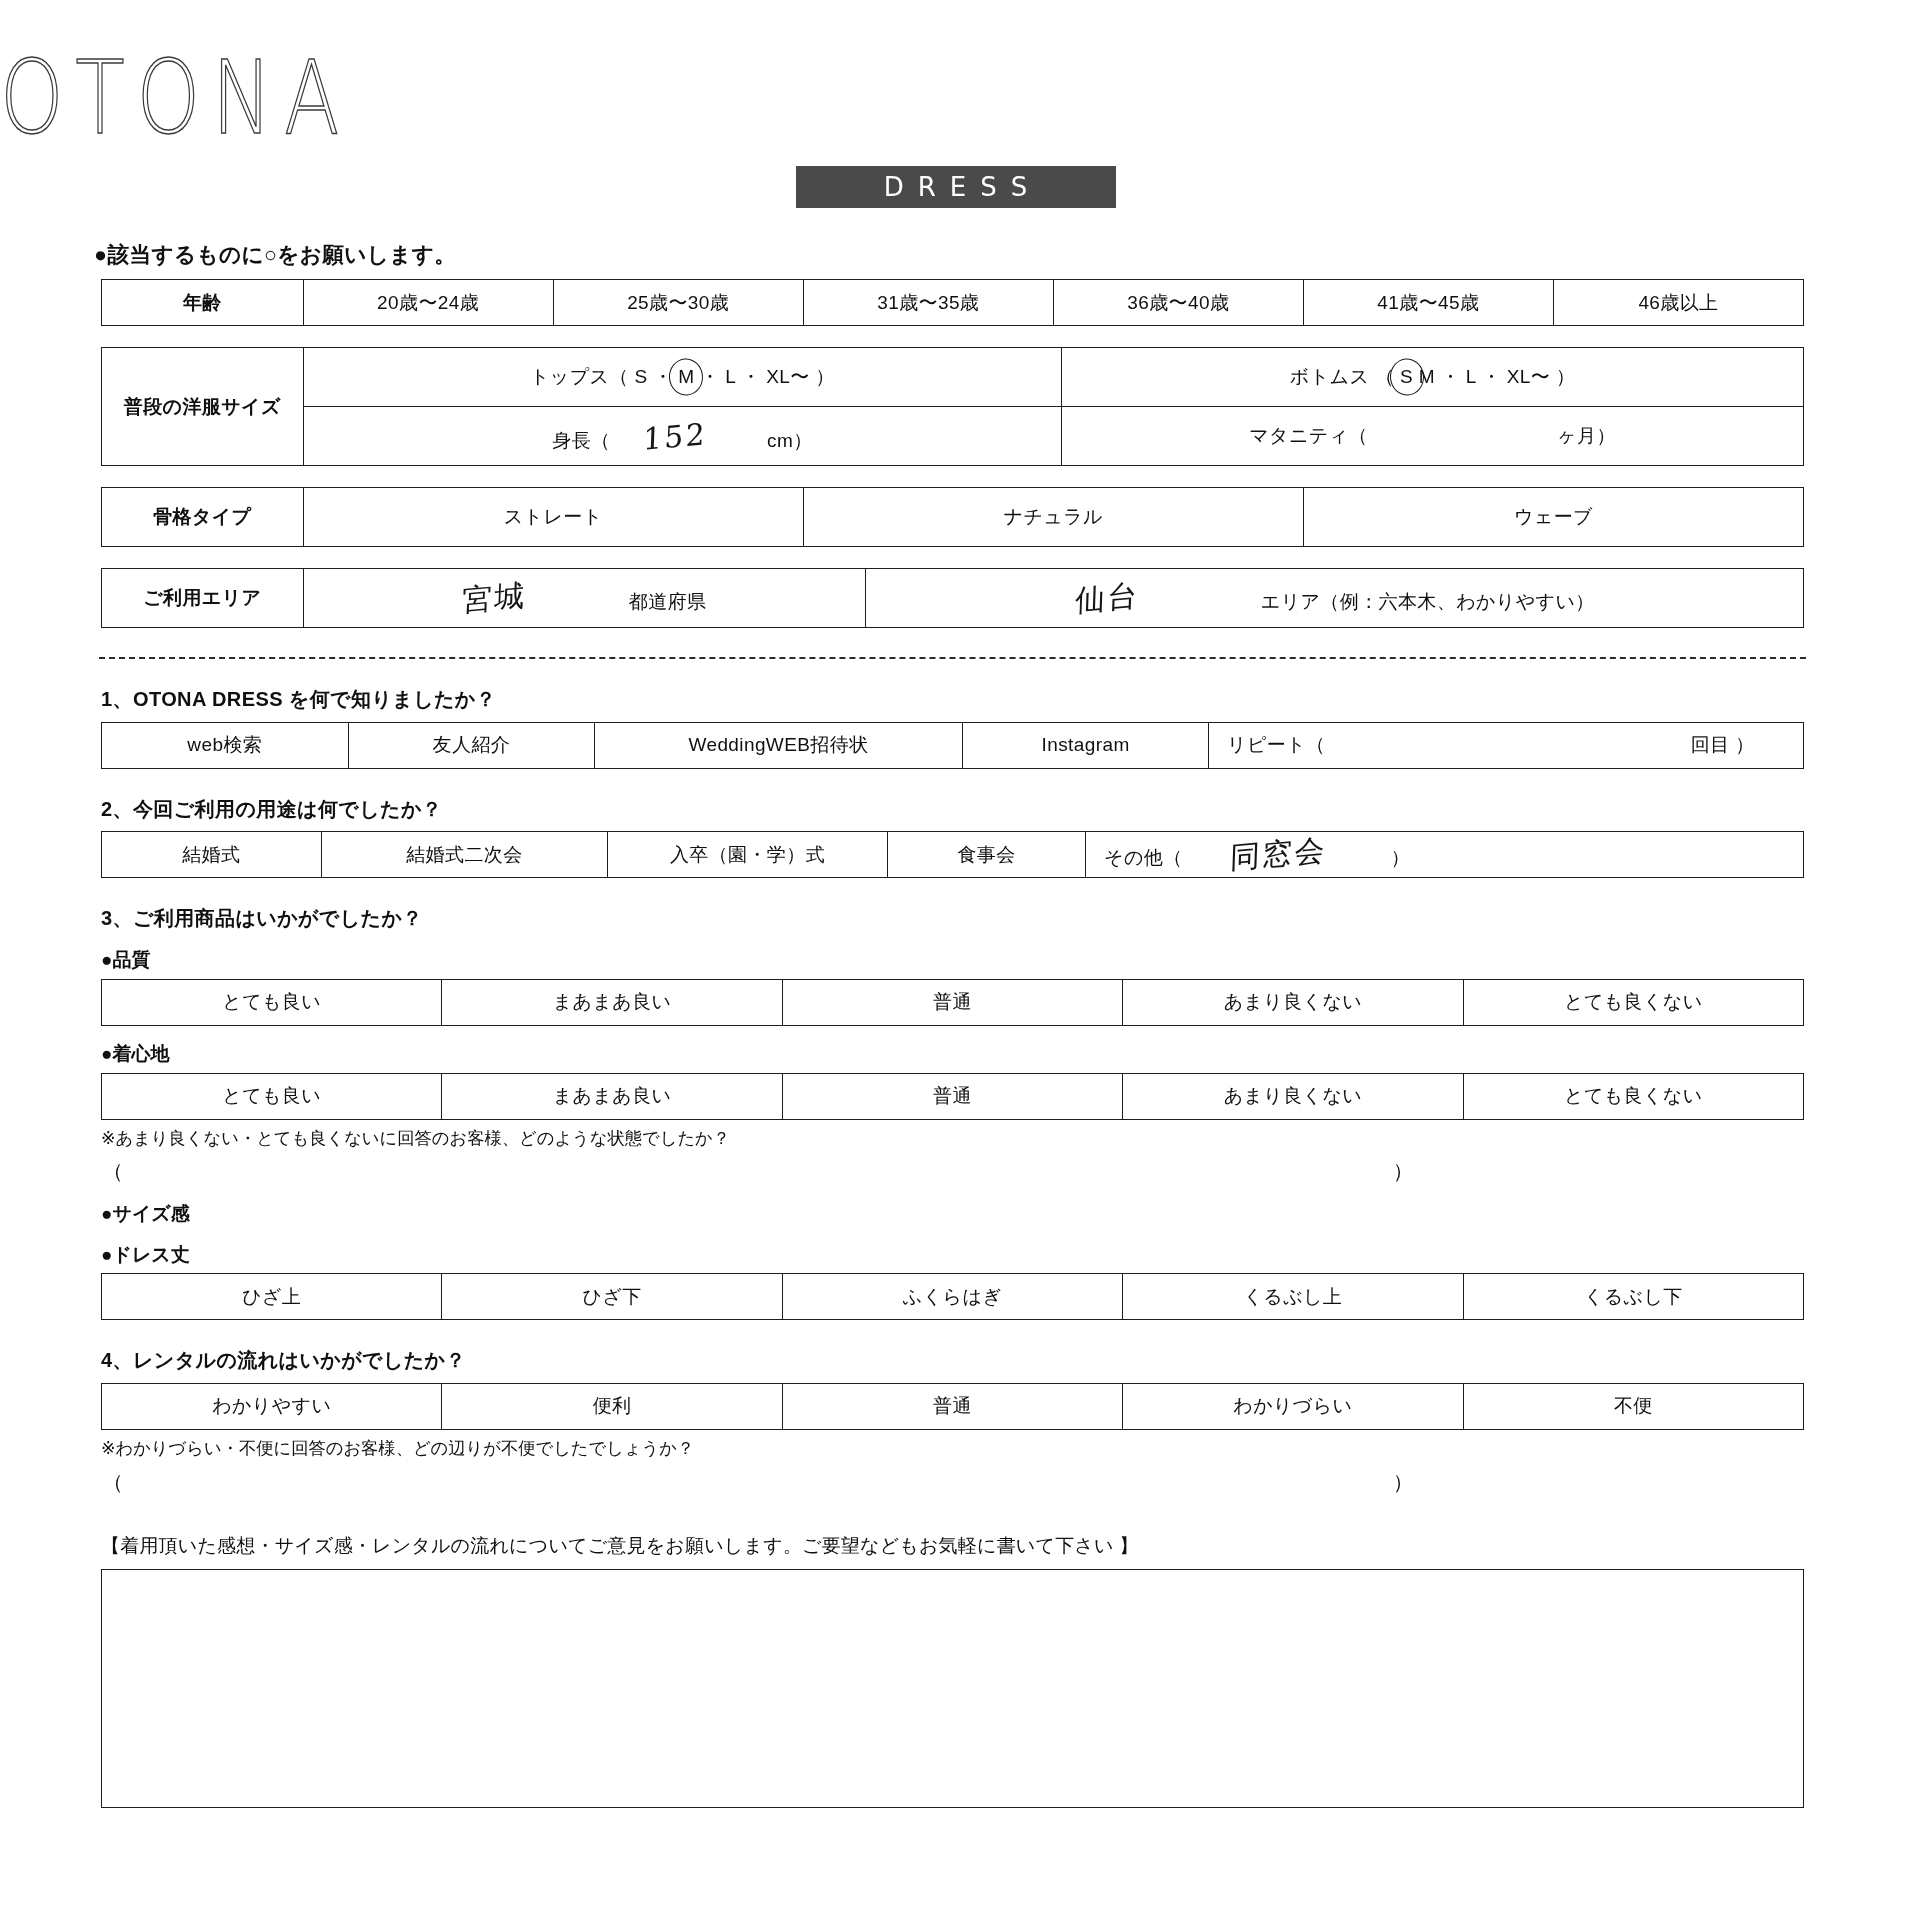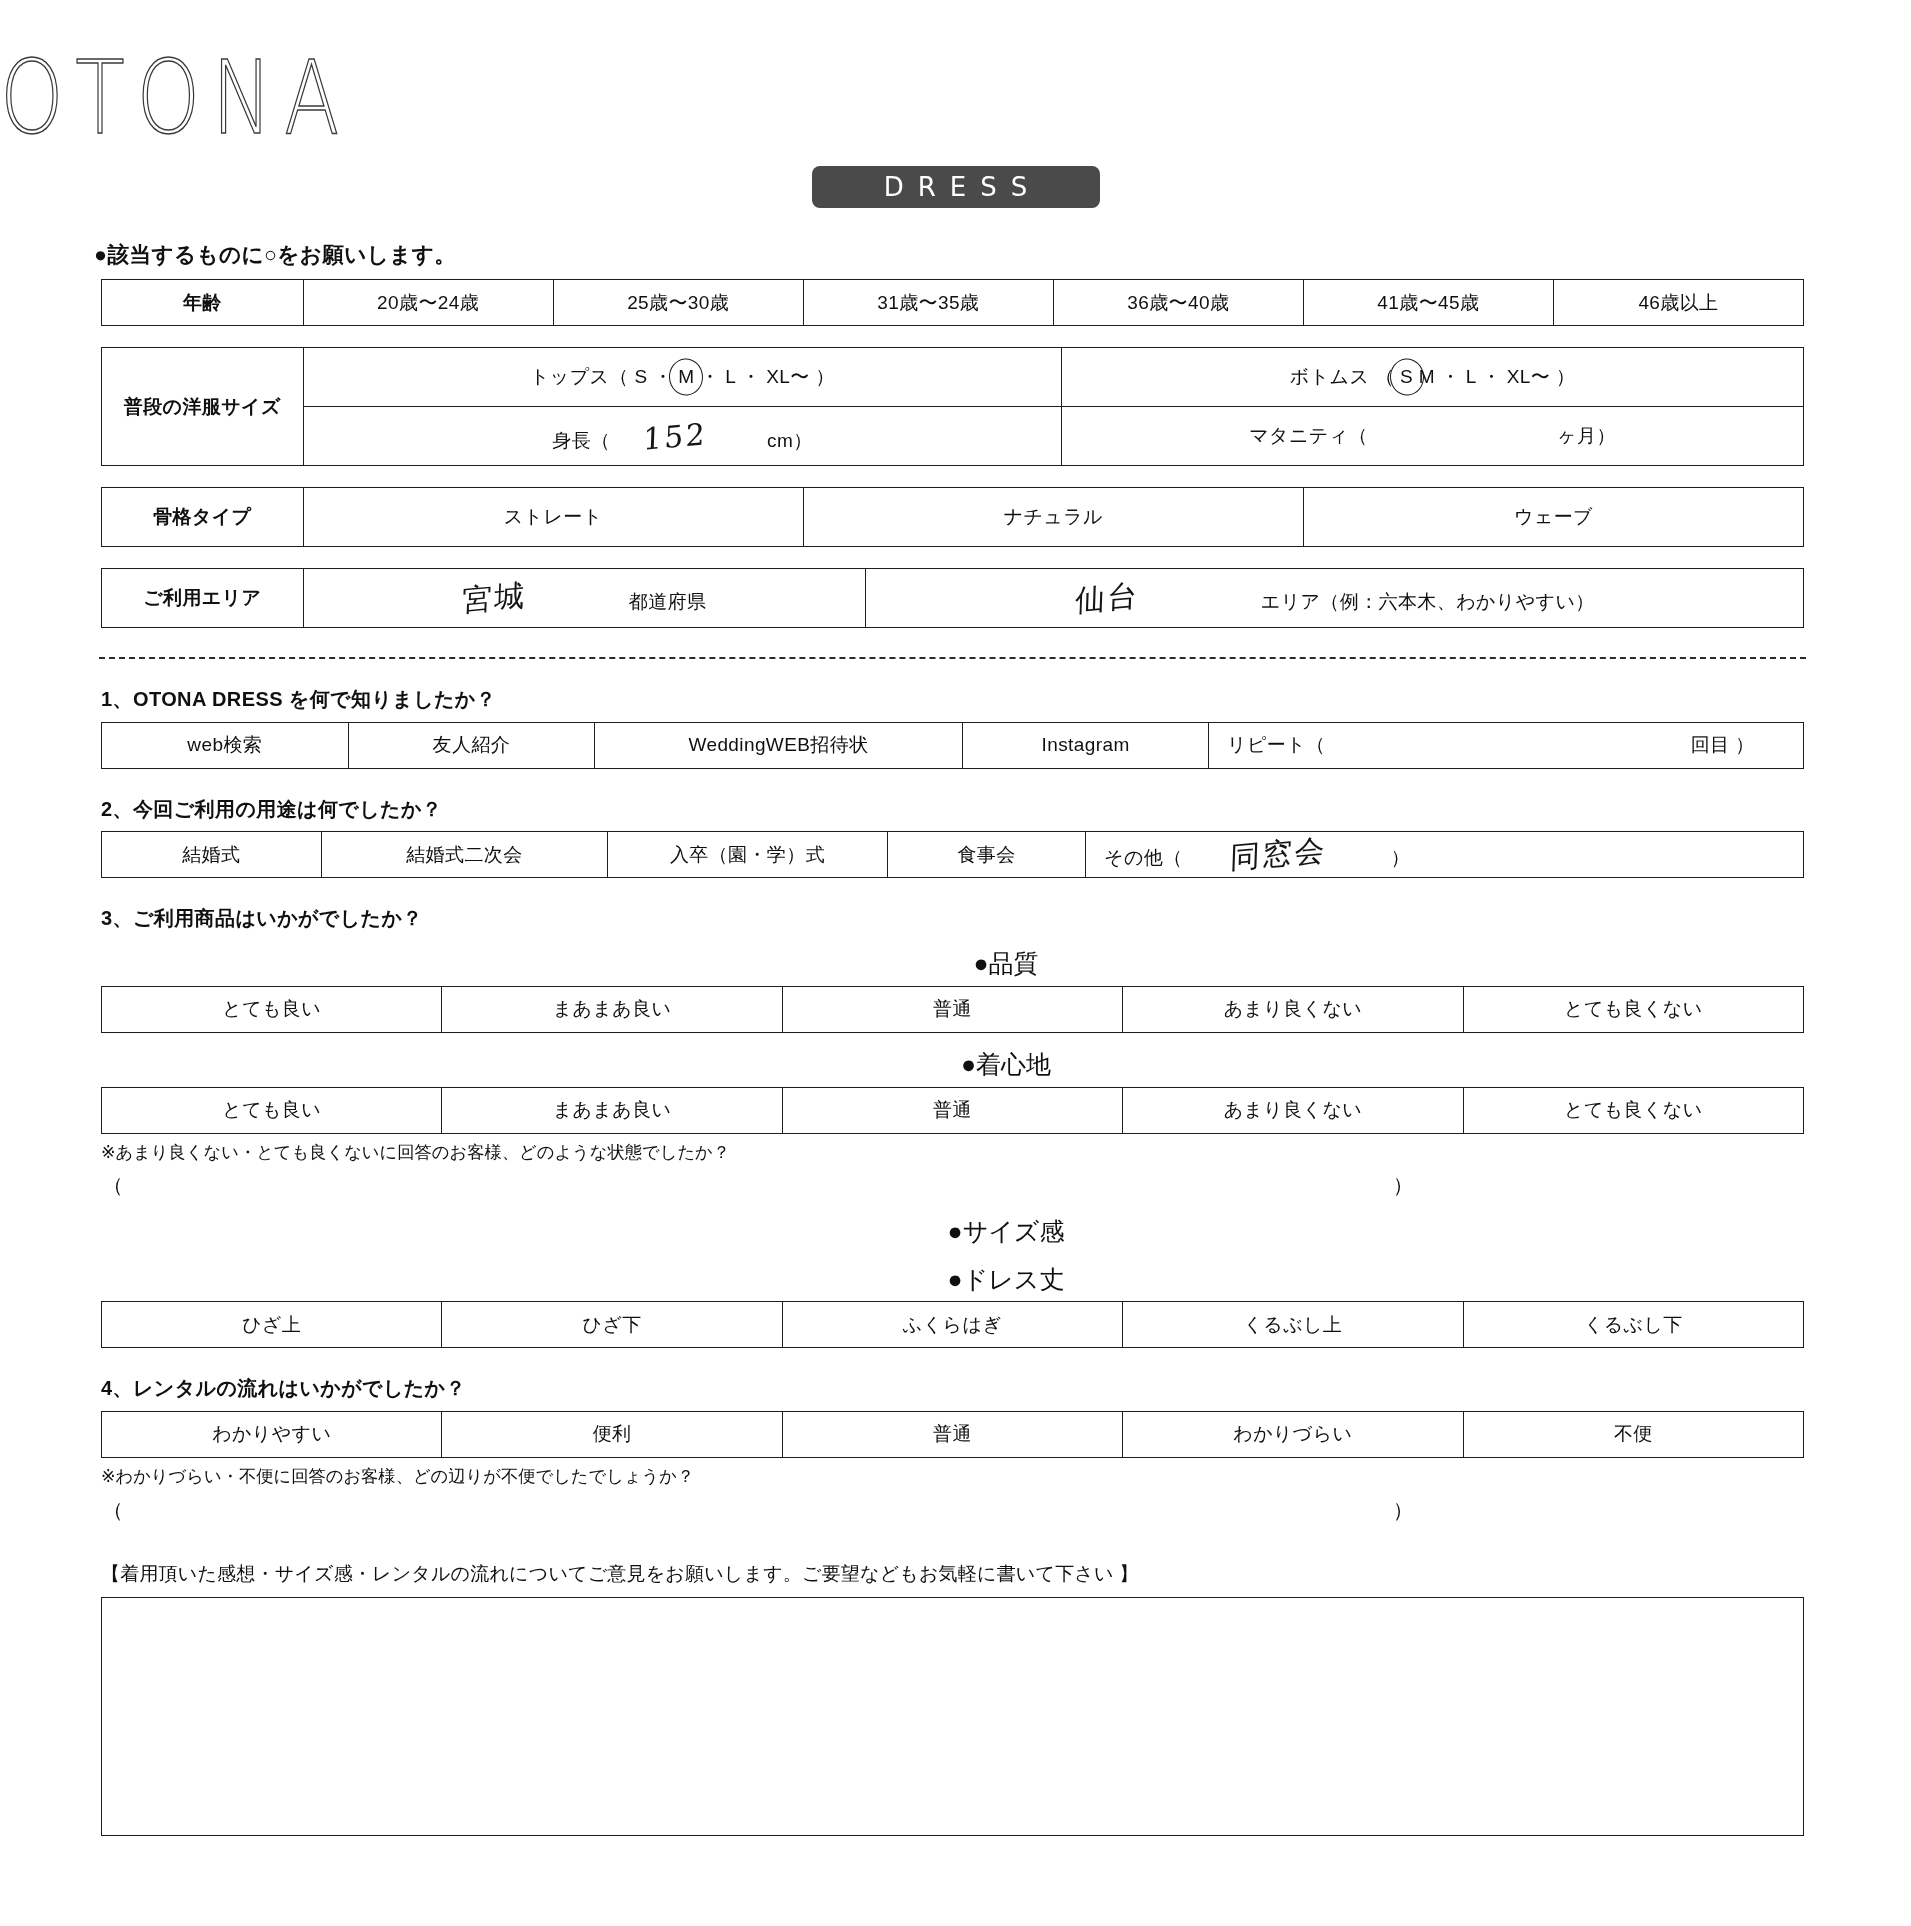--- a/index.html
+++ b/index.html
@@ -36,27 +36,26 @@
     line-height: 1;
     
     -webkit-text-stroke: 1.2px #3a3a3a;
     color: transparent;
     display: inline-block;
     transform: scaleY(1.25);
     transform-origin: center;
   }
   .logo-bar {
     margin: 27px auto 0;
-    width: 288px;
+    width: 320px;
     height: 42px;
     background: #4a4a4a;
     display: flex;
     align-items: center;
     justify-content: center;
-    border-radius: 8px;
   }
   .logo-bar span {
     color: #ffffff;
     font-size: 26px;
     letter-spacing: 14px;
     text-indent: 14px;
     font-weight: 400;
     font-family: "DejaVu Sans", sans-serif;
   }
 
@@ -77,23 +76,22 @@
     letter-spacing: 0.4px;
   }
   .q-heading {
     margin: 27px 0 8.5px 101px;
     font-size: 20px;
     font-weight: bold;
     letter-spacing: 0.4px;
   }
   .sub-heading {
     margin: 15.4px 0 5.4px 101px;
-    font-size: 25px;
-    font-weight: normal;
-    text-align: center;
+    font-size: 19px;
+    font-weight: bold;
   }
   .note-line {
     margin: 6.2px 0 2.3px 101px;
     font-size: 17.3px;
   }
   .paren-line {
     margin: 8.5px 0 0 103px;
     font-size: 20px;
     width: 1310px;
     display: flex;

